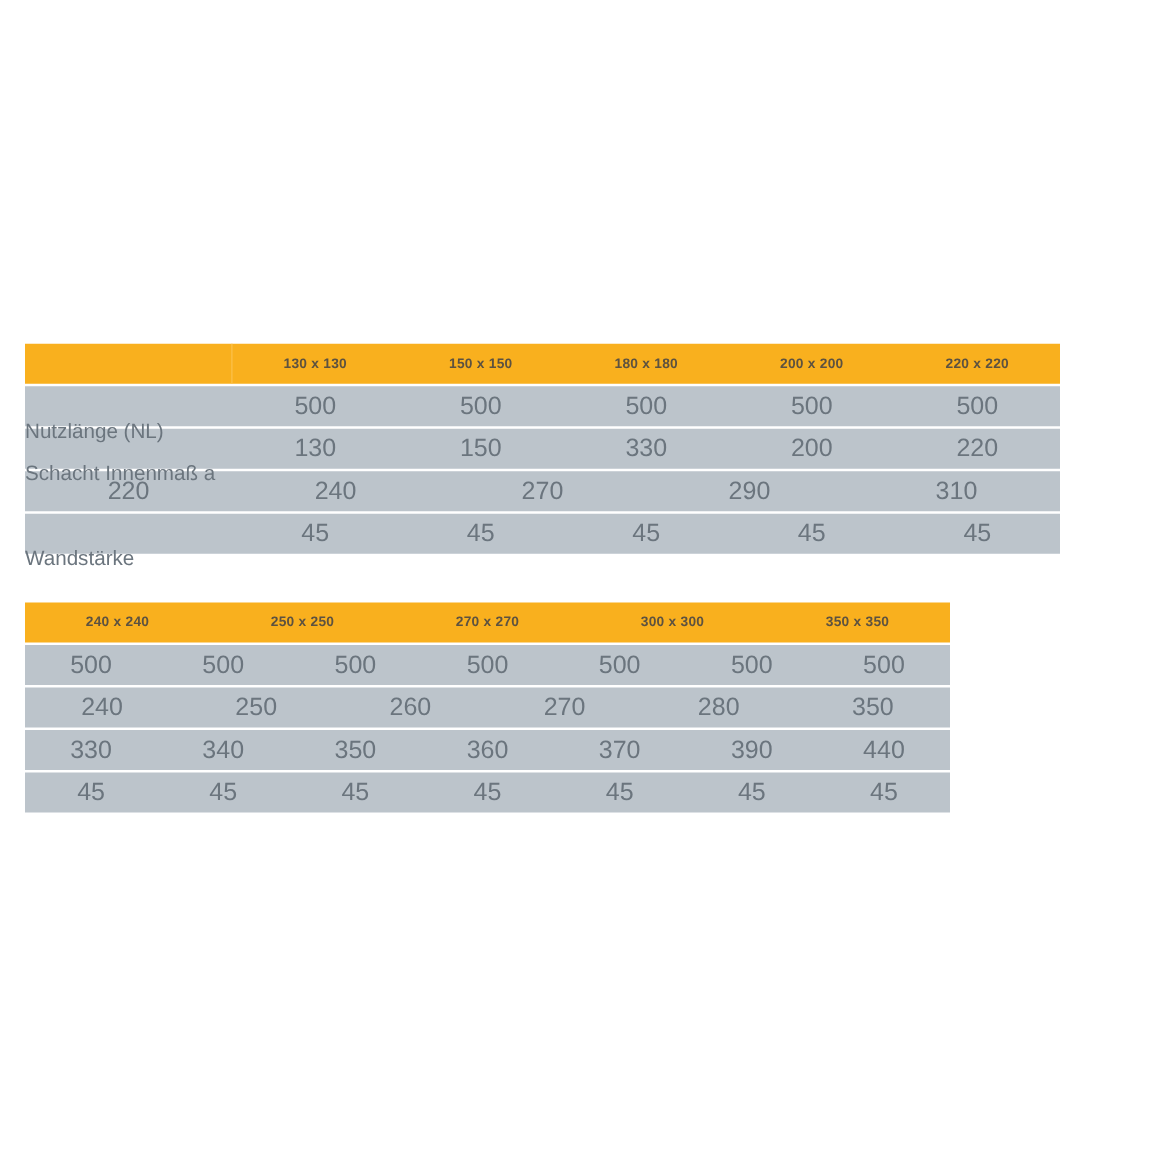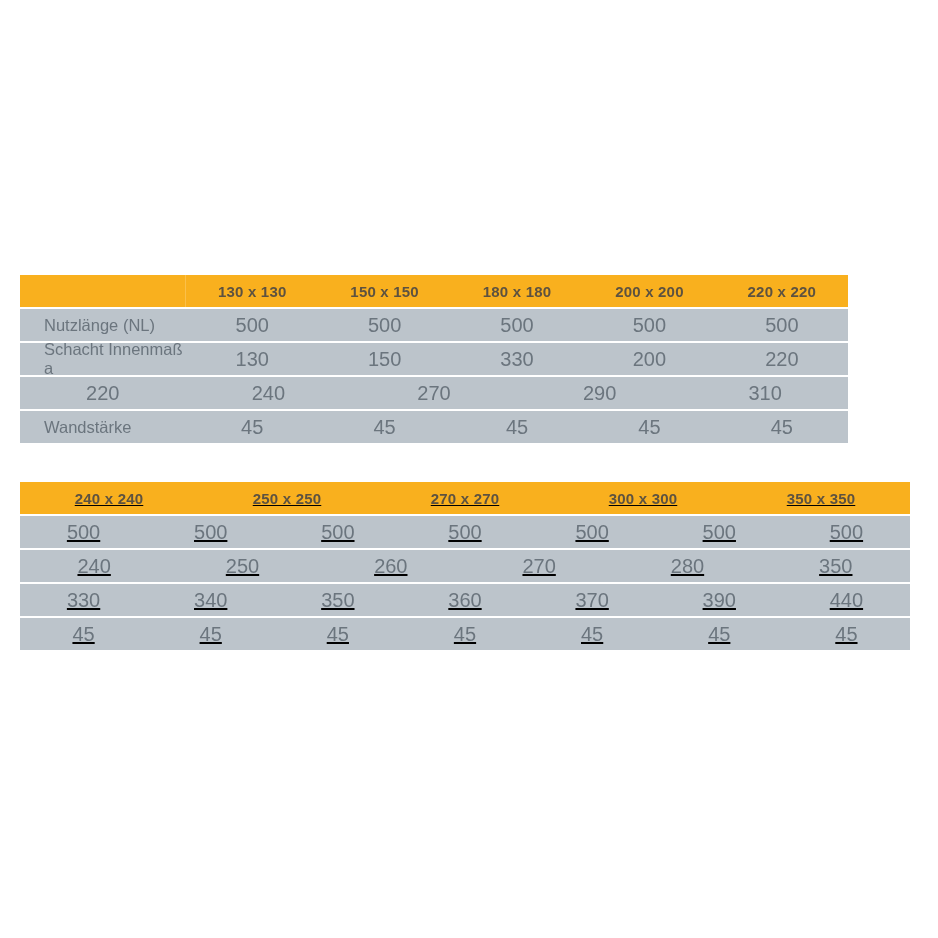--- a/index.html
+++ b/index.html
@@ -30,35 +30,34 @@
     left: 20px;
     top: 275px;
     width: 828px;
   }
 
   
   .table-two {
     position: absolute;
     left: 20px;
     top: 482px;
-    width: 890px;
-    text-decoration: underline;
+    width: 740px;
   }
 
   .hdr-row {
     display: flex;
     height: 32px;
     background: #f9b01e;
   }
 
   .hdr-cell {
     display: flex;
     align-items: center;
     justify-content: center;
-    font-size: 15px;
+    font-size: 11px;
     font-weight: bold;
     color: #5d5240;
     letter-spacing: 0.2px;
     box-sizing: border-box;
     height: 100%;
   }
 
   .hdr-cell.label-col {
     border-right: 1px solid #fbc04a;
     justify-content: flex-start;
@@ -77,22 +76,23 @@
     align-items: center;
     justify-content: center;
     font-size: 20px;
     color: #6b757e;
     box-sizing: border-box;
     height: 100%;
   }
 
   .body-cell.label-col {
     justify-content: flex-start;
-    padding-left: 24px;
+    padding-left: 0;
     font-size: 16.5px;
+    margin-top: 20px;
   }
 
   
   .table-one .label-col { width: 166px; flex: 0 0 166px; }
   .table-one .data-col  { flex: 1 1 0; }
 
   
   .table-two .data-col  { flex: 1 1 0; }
 </style>
 </head>

